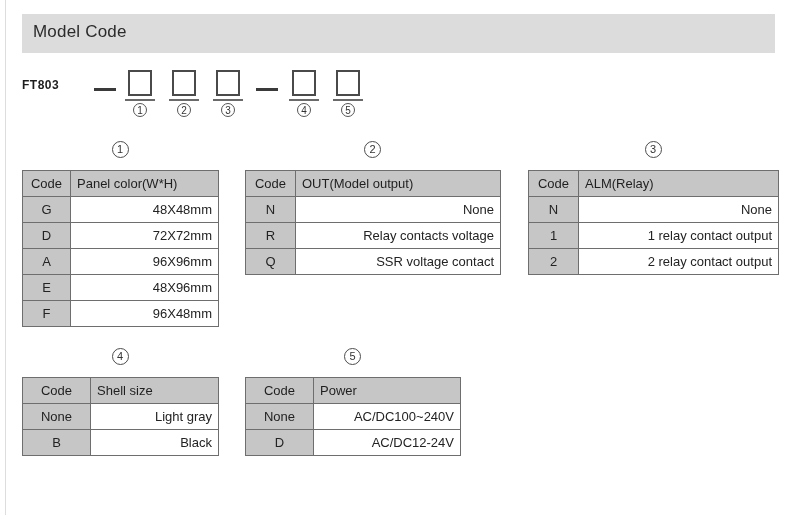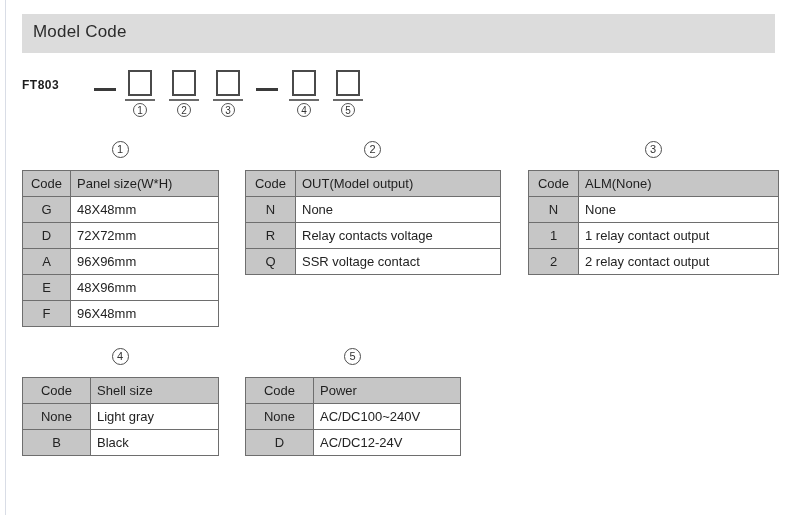--- a/index.html
+++ b/index.html
@@ -160,21 +160,21 @@
     overflow: hidden;
     white-space: nowrap;
   }
   .spec-table td.code {
     background: #c6c6c6;
     text-align: center;
     padding: 0 2px;
   }
   .spec-table td.desc {
     background: #ffffff;
-    text-align: left;
+    text-align: right;
   }
   .spec-table tr.hdr td.code,
   .spec-table tr.hdr td.desc {
     background: #c6c6c6;
     color: #1f1f1f;
   }
   .spec-table tr.hdr td.desc { text-align: left; }
 </style>
 </head>
 <body>
@@ -241,21 +241,21 @@
   </div>
 
   <table class="spec-table" style="left:22px; top:170px; width:196px;">
     <colgroup>
         <col style="width:48px">
         <col style="width:148px">
       </colgroup>
     <tbody>
       <tr class="hdr">
         <td class="code">Code</td>
-        <td class="desc">Panel size(W*H)</td>
+        <td class="desc">Panel color(W*H)</td>
       </tr>
       <tr>
         <td class="code">G</td>
         <td class="desc">48X48mm</td>
       </tr>
       <tr>
         <td class="code">D</td>
         <td class="desc">72X72mm</td>
       </tr>
       <tr>
@@ -299,21 +299,21 @@
   </table>
 
   <table class="spec-table" style="left:528px; top:170px; width:250px;">
     <colgroup>
         <col style="width:50px">
         <col style="width:200px">
       </colgroup>
     <tbody>
       <tr class="hdr">
         <td class="code">Code</td>
-        <td class="desc">ALM(None)</td>
+        <td class="desc">ALM(Relay)</td>
       </tr>
       <tr>
         <td class="code">N</td>
         <td class="desc">None</td>
       </tr>
       <tr>
         <td class="code">1</td>
         <td class="desc">1 relay contact output</td>
       </tr>
       <tr>

